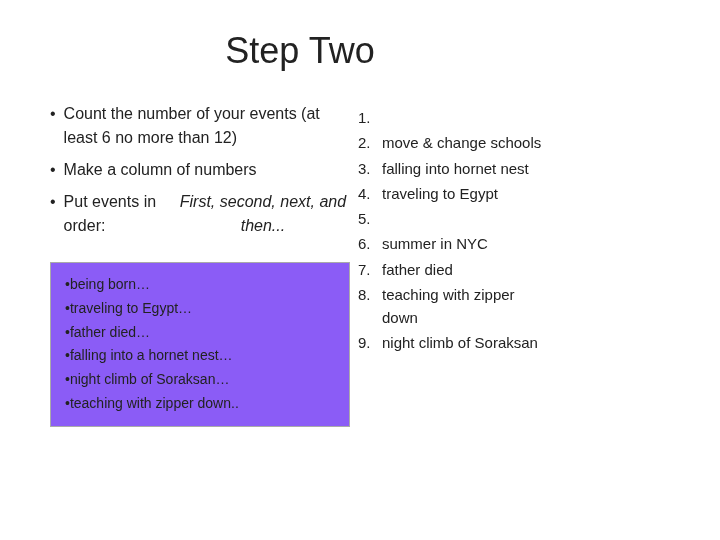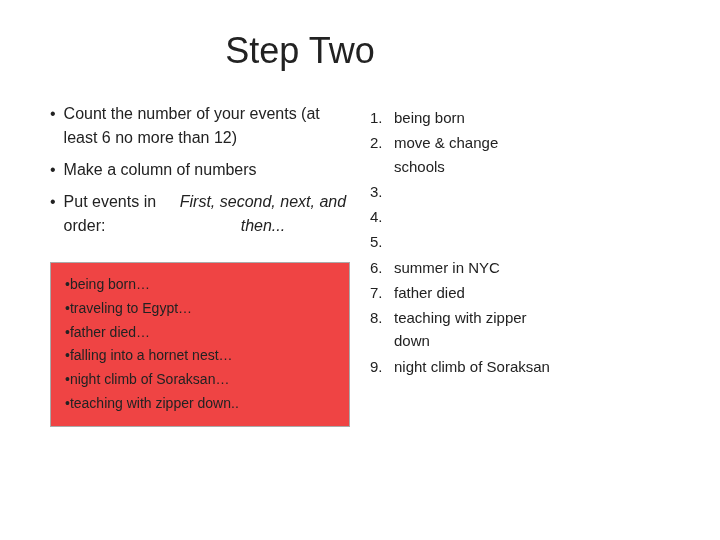--- a/index.html
+++ b/index.html
@@ -20,21 +20,21 @@
     .title {
       text-align: center;
       font-size: 36px;
       font-weight: normal;
       margin-bottom: 30px;
       color: #222;
     }
     .content-area {
       display: flex;
       flex-direction: row;
-      gap: 20px;
+      gap: 8px;
       flex: 1;
     }
     .left-column {
       flex: 0 0 300px;
       display: flex;
       flex-direction: column;
       gap: 0;
     }
     .bullet-list {
       list-style: none;
@@ -58,21 +58,21 @@
     .italic {
       font-style: italic;
       text-align: center;
     }
     .note-box {
       border: 1px solid #aaa;
       padding: 10px 14px;
       font-size: 14px;
       line-height: 1.7;
       color: #222;
-      background: #ef4444;
+      background: #8b5cf6;
     }
     .right-column {
       flex: 1;
       display: flex;
       flex-direction: column;
       justify-content: flex-start;
       padding-top: 4px;
     }
     .numbered-list {
       list-style: none;
@@ -121,31 +121,32 @@
         <div>•<span>falling into a hornet nest…</span></div>
         <div>•<span>night climb of Soraksan…</span></div>
         <div>•<span>teaching with zipper down..</span></div>
       </div>
     </div>
 
     <div class="right-column">
       <ol class="numbered-list">
       <li>
             <span class="num">1.</span>
-            <span>being born</span>
           </li>
           <li>
             <span class="num">2.</span>
             <span>move &amp; change schools</span>
           </li>
           <li>
             <span class="num">3.</span>
+            <span>falling into hornet nest</span>
           </li>
           <li>
             <span class="num">4.</span>
+            <span>traveling to Egypt</span>
           </li>
           <li>
             <span class="num">5.</span>
           </li>
           <li>
             <span class="num">6.</span>
             <span>summer in NYC</span>
           </li>
           <li>
             <span class="num">7.</span>

